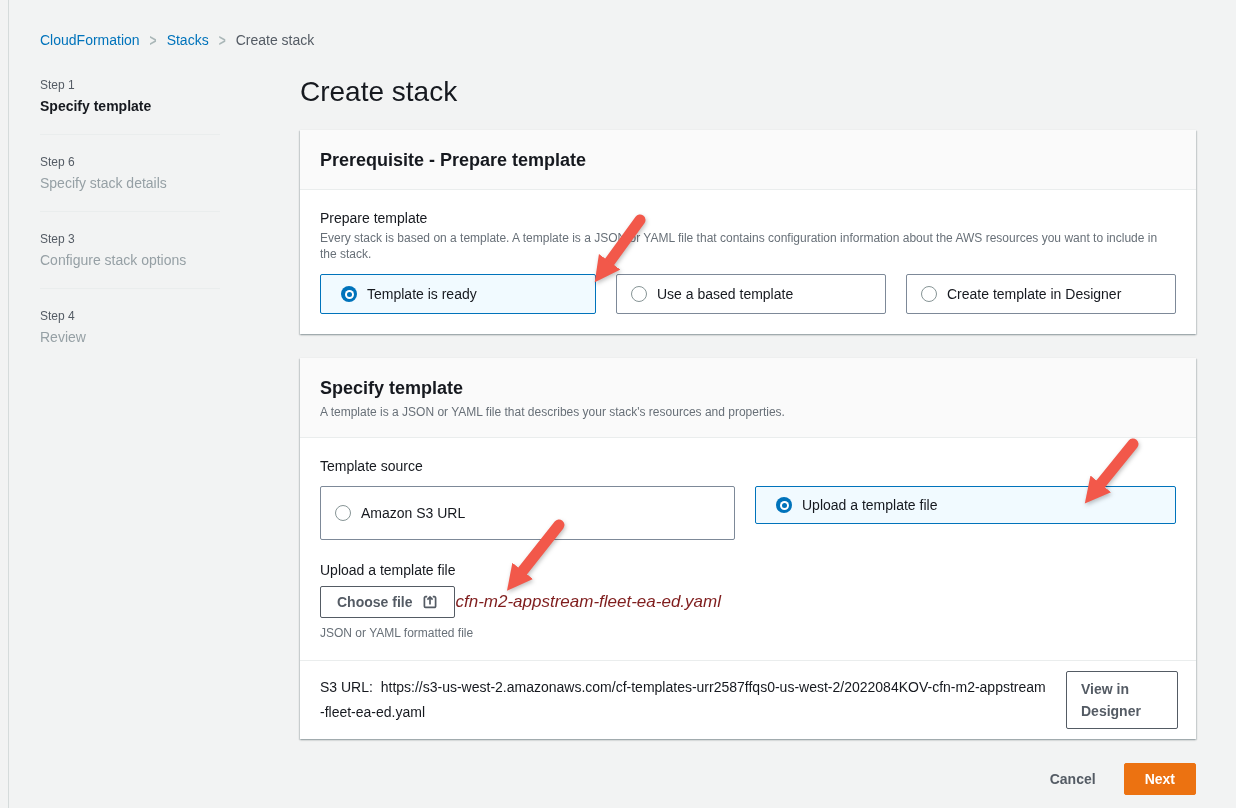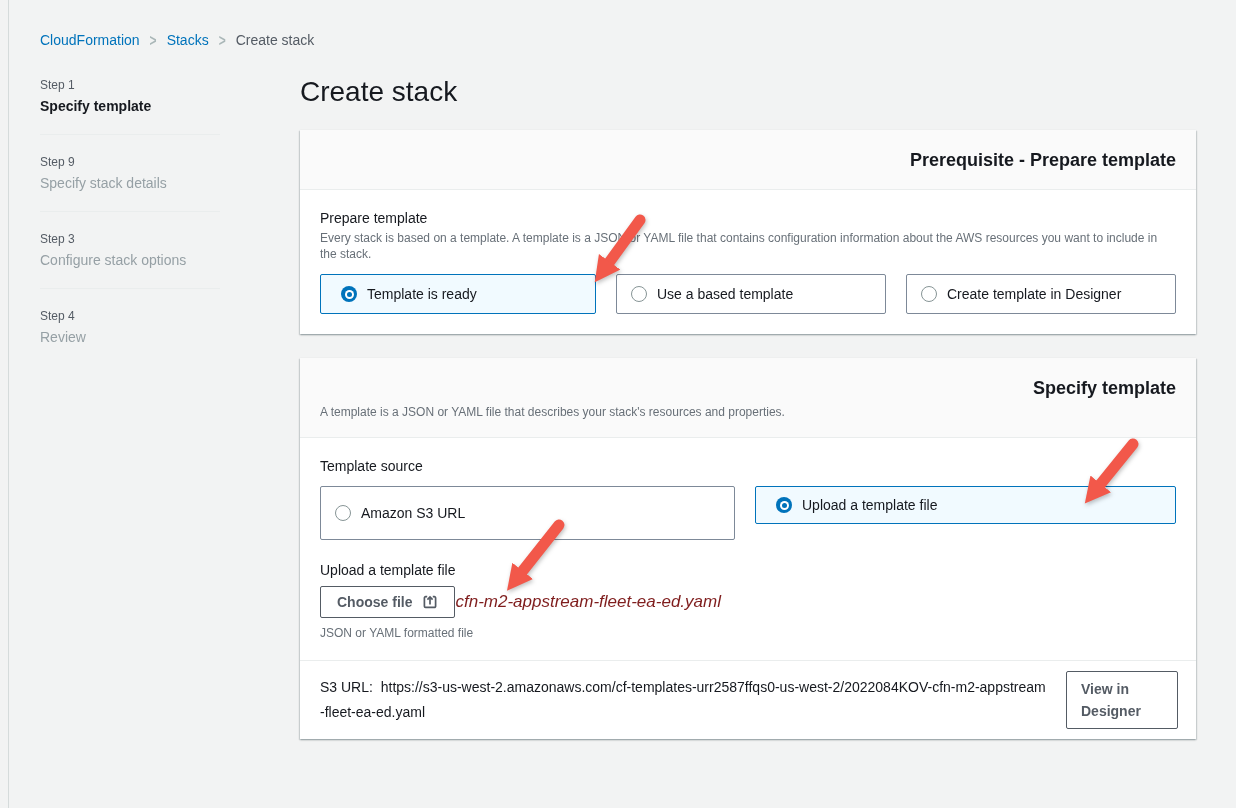--- a/index.html
+++ b/index.html
@@ -28,21 +28,21 @@
   .step-title { font-size:14px; color:#96a0a5; }
   .step-block.active .step-title { color:#16191f; font-weight:700; }
   .step-divider { height:1px; background:#eaeded; width:180px; margin:20px 0; }
 
   
   .main { flex:1; min-width:0; padding-top:20px; }
   h1.page-title { font-size:28px; font-weight:400; color:#16191f; margin:8px 0 22px; }
 
   .panel { background:#fff; border-radius:0; box-shadow:0 1px 2px 0 rgba(0,28,36,.25), 1px 1px 1px 0 rgba(0,28,36,.10), -1px 1px 1px 0 rgba(0,28,36,.10); margin-bottom:24px; }
   .panel-header { background:#fafafa; border-bottom:1px solid #eaeded; padding:20px 20px 18px; }
-  .panel-title { font-size:18px; font-weight:700; color:#16191f;text-align:right; }
+  .panel-title { font-size:18px; font-weight:700; color:#16191f; }
   .panel-subtitle { font-size:12px; color:#687078; margin-top:6px; }
   .panel-body { padding:20px; }
 
   .field-label { font-size:14px; color:#16191f; }
   .field-desc { font-size:12px; color:#687078; margin-top:4px; line-height:16px; max-width:860px; }
 
   .tile-row { display:flex; gap:20px; margin-top:12px; }
   .radio-tile { flex:1; height:40px; border:1px solid #7d8998; border-radius:2px; background:#fff; display:flex; align-items:center; padding:0 14px; cursor:pointer; font-size:14px; gap:10px; }
   .radio-tile.selected { border:1px solid #0073bb; background:#f1faff;padding-left:20px; }
   .radio { width:16px; height:16px; border-radius:50%; border:1px solid #879596; background:#fff; flex:0 0 16px; position:relative; }
@@ -82,21 +82,21 @@
 </nav>
 
 <div class="layout">
   <aside class="steps">
     <div class="step-block active">
       <div class="step-num">Step 1</div>
       <div class="step-title">Specify template</div>
     </div>
     <div class="step-divider"></div>
     <div class="step-block">
-      <div class="step-num">Step 9</div>
+      <div class="step-num">Step 6</div>
       <div class="step-title">Specify stack details</div>
     </div>
     <div class="step-divider"></div>
     <div class="step-block">
       <div class="step-num">Step 3</div>
       <div class="step-title">Configure stack options</div>
     </div>
     <div class="step-divider"></div>
     <div class="step-block">
       <div class="step-num">Step 4</div>
@@ -162,20 +162,24 @@
           <span class="file-name">cfn-m2-appstream-fleet-ea-ed.yaml</span>
         </div>
         <div class="file-hint">JSON or YAML formatted file</div>
       </div>
       <div class="panel-footer">
         <div class="s3-url"><span>S3 URL:</span>&nbsp; <span>https://s3-us-west-2.amazonaws.com/cf-templates-urr2587ffqs0-us-west-2/2022084KOV-cfn-m2-appstream-fleet-ea-ed.yaml</span></div>
         <button class="view-designer-btn">View in Designer</button>
       </div>
     </section>
 
+    <div class="actions">
+      <span class="cancel-link">Cancel</span>
+      <button class="next-btn">Next</button>
+    </div>
   </main>
 </div>
 
 <svg class="arrows-overlay" viewBox="0 0 1236 808">
   <defs>
     <marker id="ah" markerWidth="2.6" markerHeight="2.6" refX="0.25" refY="1.2" orient="auto">
       <path d="M0,0 L2.3,1.2 L0,2.4 z" fill="#f2584a"></path>
     </marker>
   </defs>
   <g>

